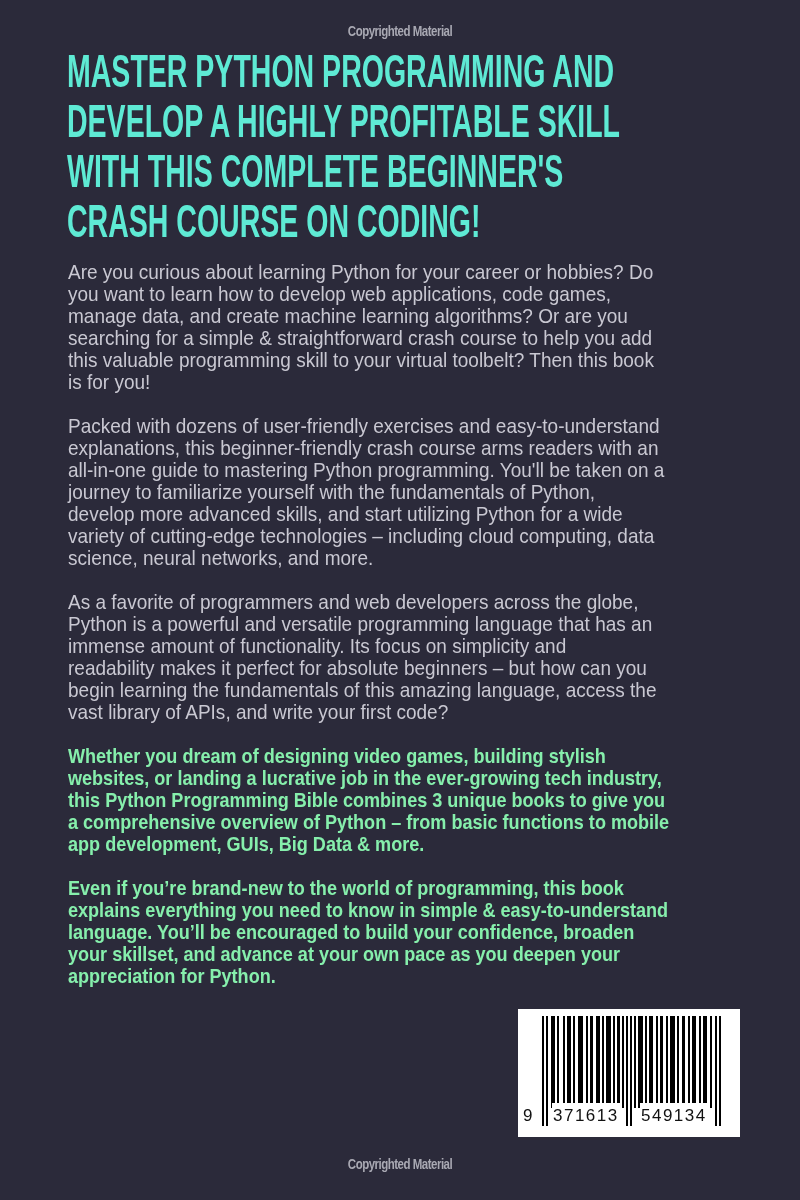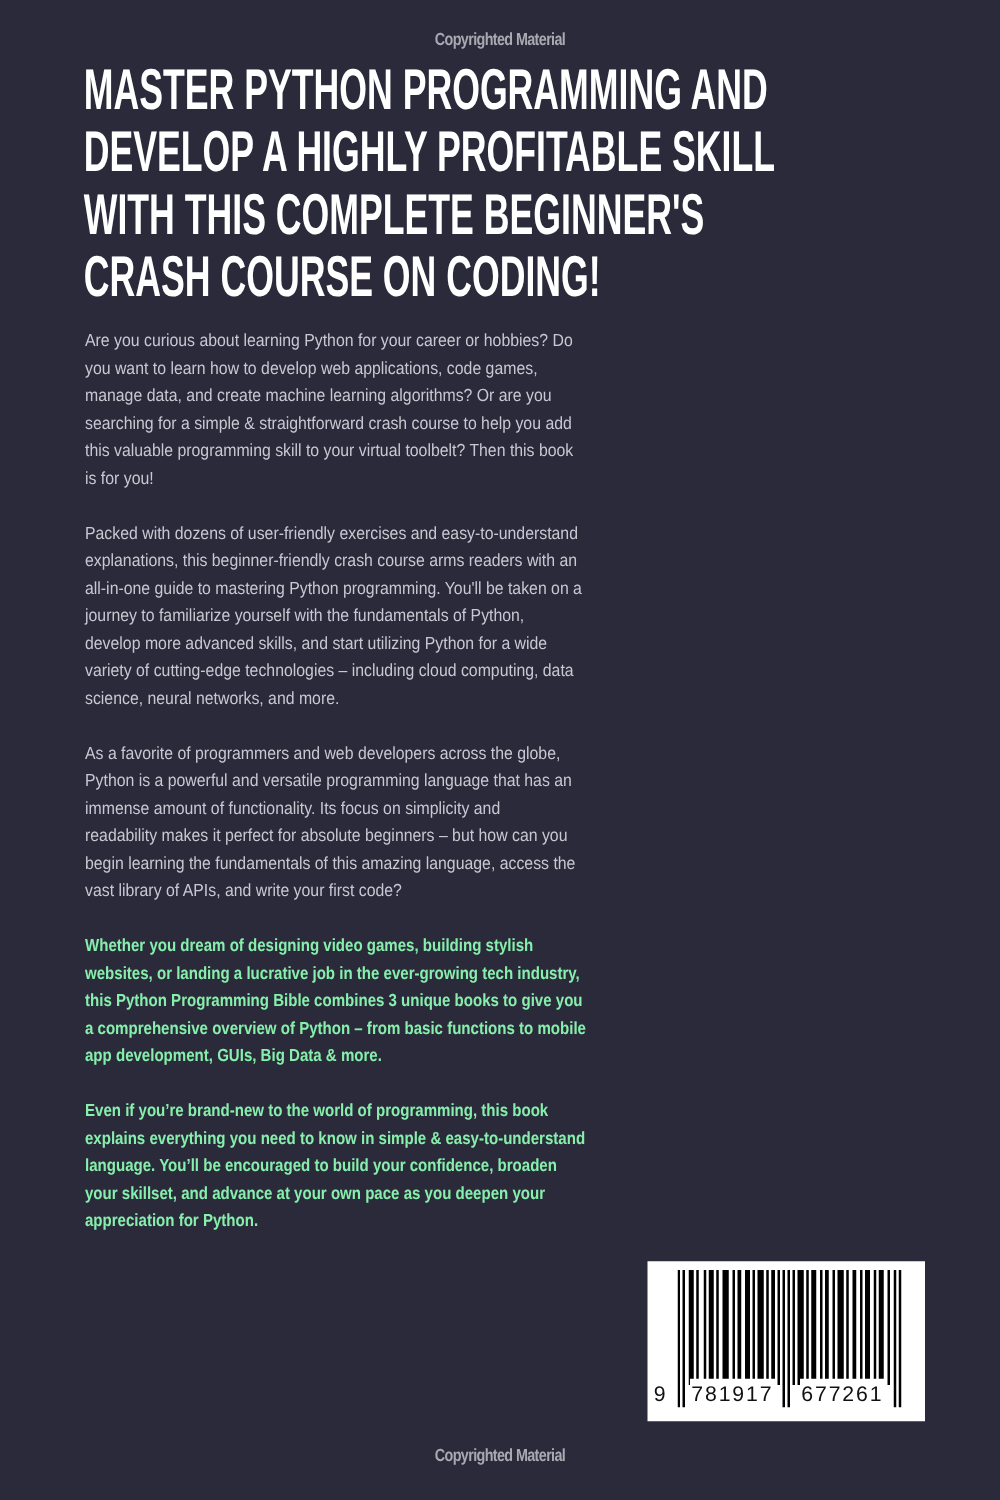--- a/index.html
+++ b/index.html
@@ -28,42 +28,42 @@
     }
     .watermark.top { top: 23px; }
     .watermark.bottom { top: 1156px; }
 
     .headline {
       position: absolute;
       left: 67px;
       top: 46px;
       width: 700px;
       margin: 0;
-      color: #ffffff;
+      color: #5eead4;
       font-family: "Liberation Sans", sans-serif;
       font-weight: bold;
       font-size: 46px;
       line-height: 50px;
       letter-spacing: 0px;
       text-transform: uppercase;
     }
     .headline .hl-line {
       display: block;
       white-space: nowrap;
       transform-origin: left center;
       transform: scaleX(0.62);
     }
 
     .body-text {
       position: absolute;
       left: 68px;
       width: 640px;
       color: #c9c8d2;
       font-family: "Liberation Sans", sans-serif;
-      font-size: 14px;
+      font-size: 21px;
       line-height: 22px;
     }
     .body-text p {
       margin: 0 0 22px 0;
     }
     .body-text p .ln {
       display: block;
       white-space: nowrap;
       transform-origin: left center;
       transform: scaleX(0.905);
@@ -203,18 +203,18 @@
       <rect x="157" y="0" width="2" height="92"></rect>
       <rect x="161" y="0" width="4" height="92"></rect>
       <rect x="168" y="0" width="2" height="92"></rect>
 
       <rect x="173" y="0" width="2" height="110"></rect>
       <rect x="177" y="0" width="2" height="110"></rect>
     </g>
   </svg>
   <div class="barcode-digits">
     <span style="left: 0px;">9</span>
-    <span style="left: 30px; letter-spacing: 1.5px;">781917</span>
-    <span style="left: 118px; letter-spacing: 1.5px;">677261</span>
+    <span style="left: 30px; letter-spacing: 1.5px;">371613</span>
+    <span style="left: 118px; letter-spacing: 1.5px;">549134</span>
   </div>
 </div>
 
 <div class="watermark bottom">Copyrighted Material</div>
 
 </body></html>

